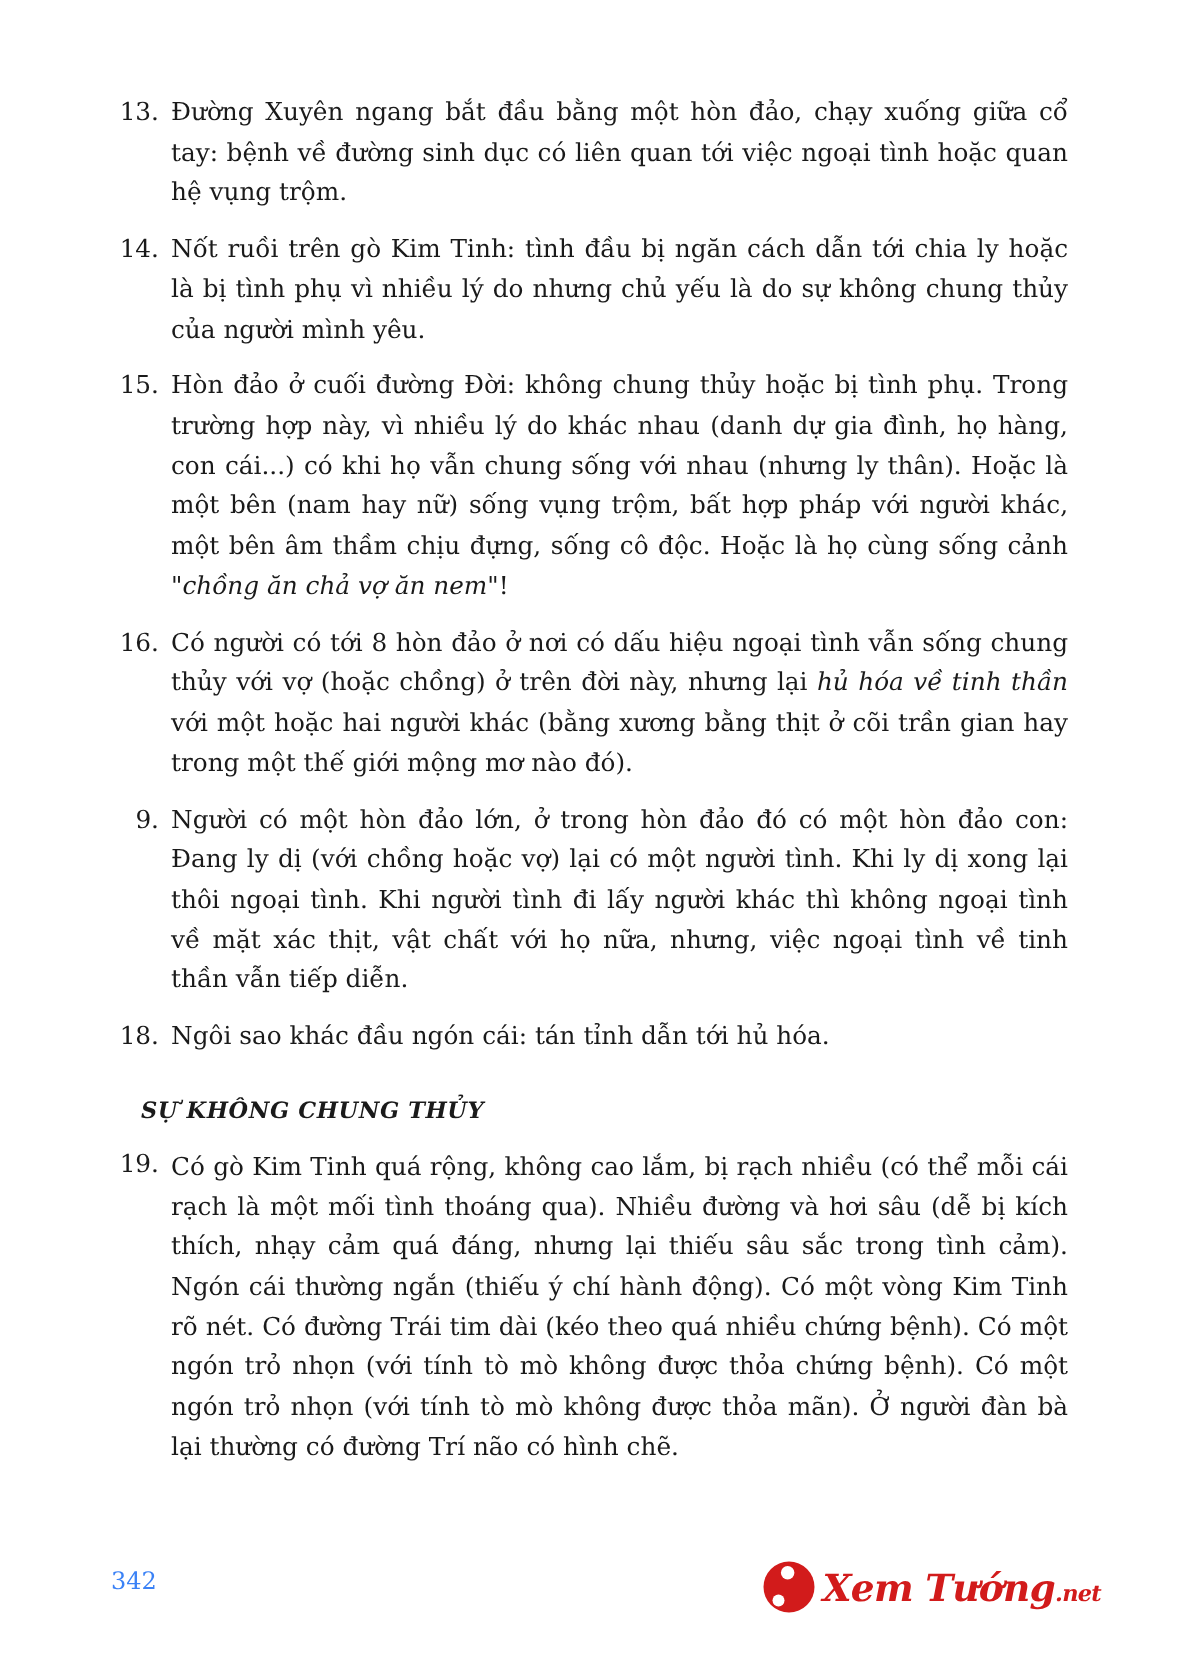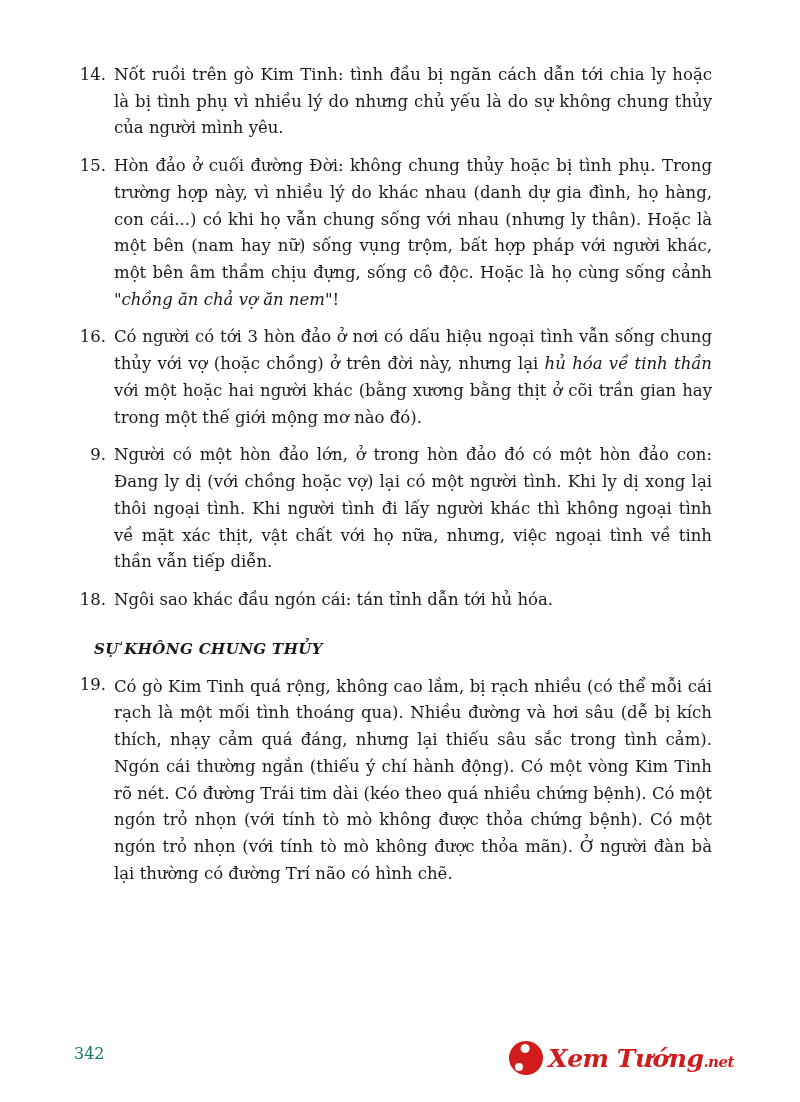--- a/index.html
+++ b/index.html
@@ -63,21 +63,21 @@
   }
   .last-line {
     text-align: left;
   }
   .page-number {
     position: absolute;
     left: 74px;
     top: 1044px;
     font-size: 16px;
     font-family: "DejaVu Serif", "Liberation Serif", serif;
-    color: #0f766e;
+    color: #3b82f6;
   }
   .logo {
     position: absolute;
     right: 66px;
     top: 1036px;
     display: flex;
     align-items: center;
     height: 44px;
   }
   .logo-mark {
@@ -123,34 +123,38 @@
     font-size: 15px;
   }
 </style>
 </head>
 <body>
 
 <div class="page">
 
   <div class="content">
 
+    <div class="item">
+      <div class="item-num">13.</div>
+      <div class="item-body">Đường Xuyên ngang bắt đầu bằng một hòn đảo, chạy xuống giữa cổ tay: bệnh về đường sinh dục có liên quan tới việc ngoại tình hoặc quan hệ vụng trộm.</div>
+    </div>
 
     <div class="item">
       <div class="item-num">14.</div>
       <div class="item-body">Nốt ruồi trên gò Kim Tinh: tình đầu bị ngăn cách dẫn tới chia ly hoặc là bị tình phụ vì nhiều lý do nhưng chủ yếu là do sự không chung thủy của người mình yêu.</div>
     </div>
 
     <div class="item">
       <div class="item-num">15.</div>
       <div class="item-body"><span>Hòn đảo ở cuối đường Đời: không chung thủy hoặc bị tình phụ. Trong trường hợp này, vì nhiều lý do khác nhau (danh dự gia đình, họ hàng, con cái...) có khi họ vẫn chung sống với nhau (nhưng ly thân). Hoặc là một bên (nam hay nữ) sống vụng trộm, bất hợp pháp với người khác, một bên âm thầm chịu đựng, sống cô độc. Hoặc là họ cùng sống cảnh </span><span class="em">"chồng ăn chả vợ ăn nem"</span><span>!</span></div>
     </div>
 
     <div class="item">
       <div class="item-num">16.</div>
-      <div class="item-body"><span>Có người có tới 3 hòn đảo ở nơi có dấu hiệu ngoại tình vẫn sống chung thủy với vợ (hoặc chồng) ở trên đời này, nhưng lại </span><span class="em">hủ hóa về tinh thần</span><span> với một hoặc hai người khác (bằng xương bằng thịt ở cõi trần gian hay trong một thế giới mộng mơ nào đó).</span></div>
+      <div class="item-body"><span>Có người có tới 8 hòn đảo ở nơi có dấu hiệu ngoại tình vẫn sống chung thủy với vợ (hoặc chồng) ở trên đời này, nhưng lại </span><span class="em">hủ hóa về tinh thần</span><span> với một hoặc hai người khác (bằng xương bằng thịt ở cõi trần gian hay trong một thế giới mộng mơ nào đó).</span></div>
     </div>
 
     <div class="item">
       <div class="item-num">9.</div>
       <div class="item-body">Người có một hòn đảo lớn, ở trong hòn đảo đó có một hòn đảo con: Đang ly dị (với chồng hoặc vợ) lại có một người tình. Khi ly dị xong lại thôi ngoại tình. Khi người tình đi lấy người khác thì không ngoại tình về mặt xác thịt, vật chất với họ nữa, nhưng, việc ngoại tình về tinh thần vẫn tiếp diễn.</div>
     </div>
 
     <div class="item">
       <div class="item-num">18.</div>
       <div class="item-body last-line">Ngôi sao khác đầu ngón cái: tán tỉnh dẫn tới hủ hóa.</div>

